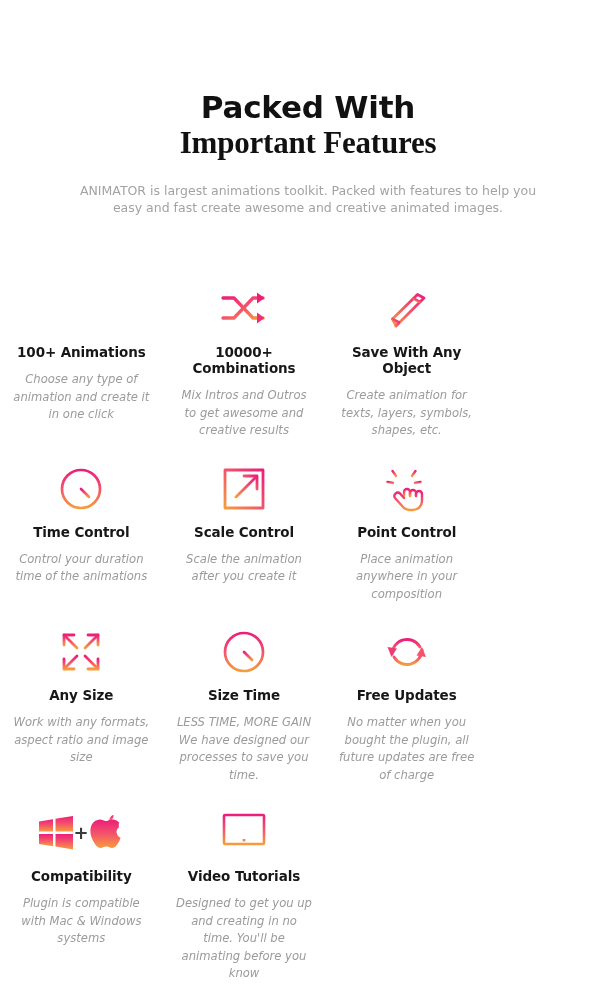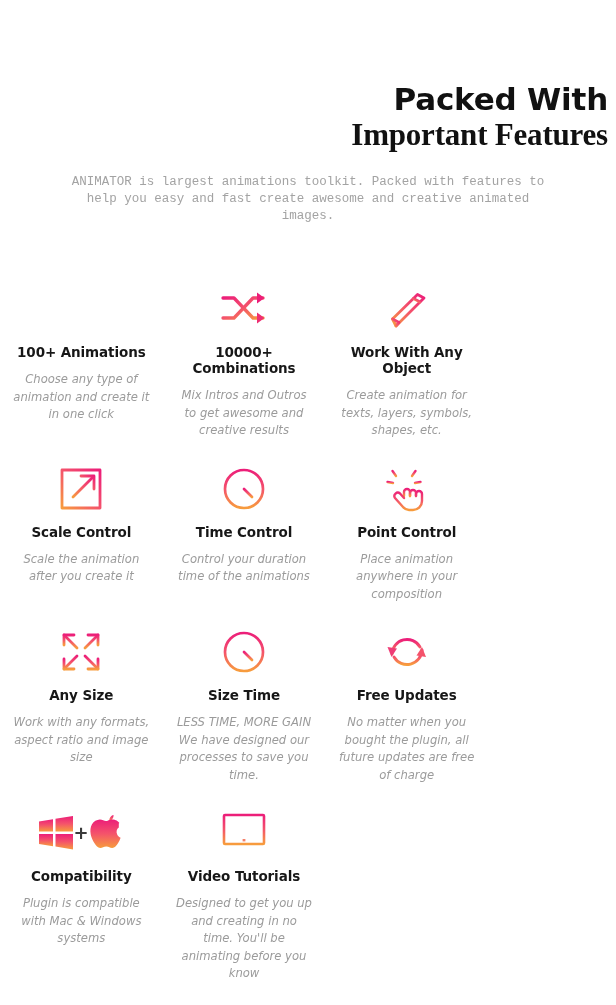--- a/index.html
+++ b/index.html
@@ -19,38 +19,36 @@
     height: 1005px;
     position: relative;
     background: #ffffff;
     box-sizing: border-box;
   }
   .header {
     padding-top: 74px;
     text-align: center;
   }
   .header h1 {
-    margin: 8px;
+    margin: 16px;
     font-family: "DejaVu Sans", sans-serif;
     font-size: 31px;
     line-height: 35px;
     font-weight: bold;
     letter-spacing: -0.2px;
     color: #111111;
-    text-align: right;
   }
   .header h1 .l2 { display: block; font-family: Liberation Serif, serif; }
   .header p {
     margin: 22px auto 0 auto;
     width: 480px;
     font-size: 12.5px;
     line-height: 17px;
     color: #a3a3a3;
     font-weight: normal;
-    font-family: Liberation Mono, monospace;
   }
   .grid {
     position: absolute;
     top: 278px;
     left: 0;
     width: 488px;
     display: grid;
     grid-template-columns: repeat(3, 1fr);
     grid-auto-rows: auto;
     row-gap: 18px;
@@ -152,50 +150,50 @@
     <div class="cell row-h1">
       <div class="icon-wrap">
         <svg width="46" height="46" viewBox="0 0 46 46">
           <g fill="none" stroke="url(#gd)" stroke-width="2.8" stroke-linecap="round" stroke-linejoin="round">
             <path d="M12 40 L8.5 33 L33.5 8.5 L40 12 Z"></path>
             <path d="M8.5 33 L15 36.5 L12 40"></path>
             <line x1="29.5" y1="12.5" x2="36" y2="16"></line>
           </g>
         </svg>
       </div>
-      <h3>Work With Any Object</h3>
+      <h3>Save With Any Object</h3>
       <p>Create animation for texts, layers, symbols, shapes, etc.</p>
+    </div>
+
+    <div class="cell row-h2">
+      <div class="icon-wrap">
+        <svg width="44" height="44" viewBox="0 0 44 44">
+          <g fill="none" stroke="url(#gv)" stroke-width="2.7" stroke-linecap="round">
+            <circle cx="22" cy="22" r="19"></circle>
+            <line x1="22" y1="22" x2="22" y2="9"></line>
+            <line x1="22" y1="22" x2="30" y2="30"></line>
+          </g>
+        </svg>
+      </div>
+      <h3>Time Control</h3>
+      <p>Control your duration time of the animations</p>
     </div>
 
     <div class="cell row-h2">
       <div class="icon-wrap">
         <svg width="44" height="44" viewBox="0 0 44 44">
           <g fill="none" stroke="url(#gd)" stroke-width="2.8" stroke-linecap="round" stroke-linejoin="round">
             <path d="M3 3 H41 V41 H3 Z"></path>
             <line x1="14" y1="30" x2="34" y2="10"></line>
             <polyline points="22,9 35,9 35,22"></polyline>
           </g>
         </svg>
       </div>
       <h3>Scale Control</h3>
       <p>Scale the animation after you create it</p>
-    </div>
-
-    <div class="cell row-h2">
-      <div class="icon-wrap">
-        <svg width="44" height="44" viewBox="0 0 44 44">
-          <g fill="none" stroke="url(#gv)" stroke-width="2.7" stroke-linecap="round">
-            <circle cx="22" cy="22" r="19"></circle>
-            <line x1="22" y1="22" x2="22" y2="9"></line>
-            <line x1="22" y1="22" x2="30" y2="30"></line>
-          </g>
-        </svg>
-      </div>
-      <h3>Time Control</h3>
-      <p>Control your duration time of the animations</p>
     </div>
 
     <div class="cell row-h2">
       <div class="icon-wrap">
         <svg width="44" height="48" viewBox="0 0 44 48">
           <g stroke="url(#gv)" stroke-width="2.4" stroke-linecap="round" fill="none">
             <line x1="19" y1="8" x2="19" y2="2"></line>
             <line x1="11" y1="11" x2="7.5" y2="6"></line>
             <line x1="27" y1="11" x2="30.5" y2="6"></line>
             <line x1="8" y1="18" x2="2.5" y2="17"></line>

